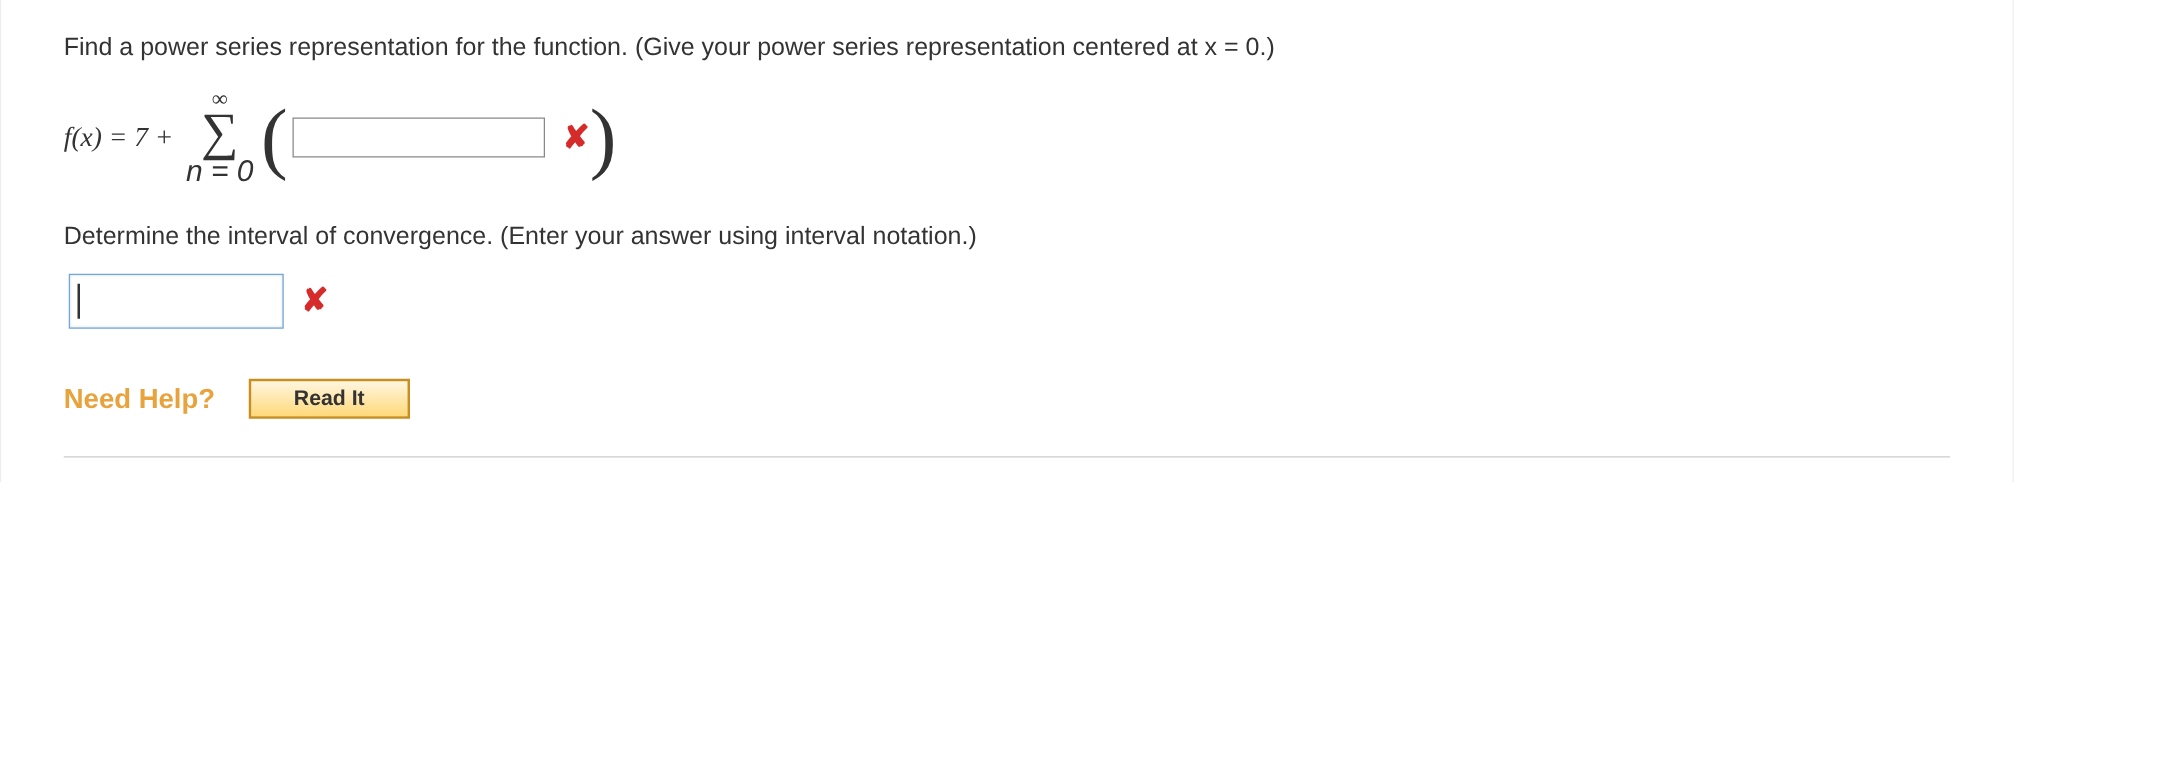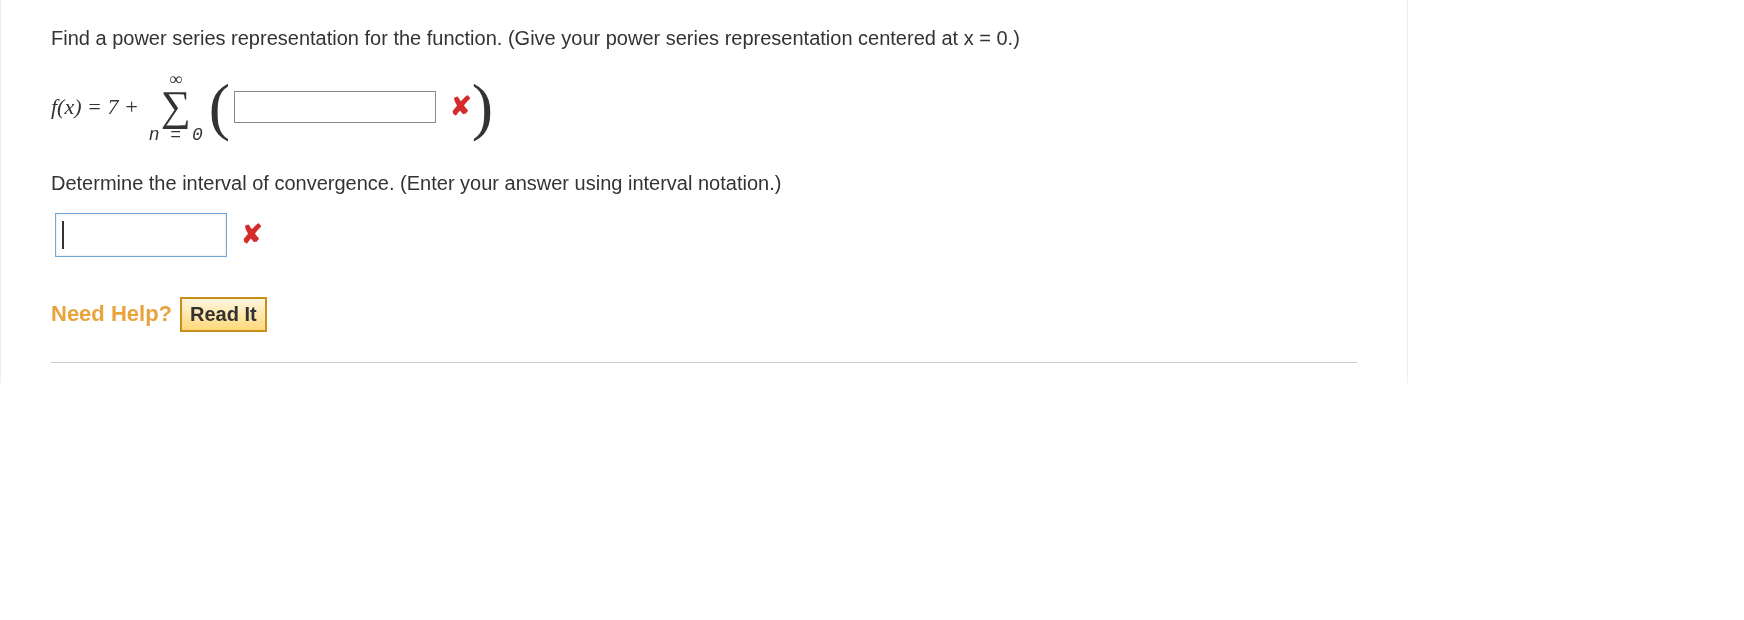--- a/index.html
+++ b/index.html
@@ -8,21 +8,21 @@
     font-family: Verdana, Arial, sans-serif;
     font-size: 20px;
     color: #333;
     background: #fff;
   }
   .container {
     padding: 24px 50px 20px 50px;
     border-left: 1px solid #eee;
     border-right: 1px solid #eee;
     margin-left: 0;
-    width: 1408px;
+    width: 1611px;
     box-sizing: border-box;
   }
   .prompt {
     margin-bottom: 18px;
     line-height: 1.4;
   }
   .func-def {
     margin: 0 0 18px 140px;
   }
   .math-i { font-style: italic; font-family: "Times New Roman", serif; font-size: 22px;}
@@ -49,21 +49,21 @@
   }
   .sigma-block {
     display: inline-flex;
     flex-direction: column;
     align-items: center;
     margin: 0 6px 0 10px;
     line-height: 1;
   }
   .sigma-block .top { font-family: "Times New Roman", serif; font-size: 18px; }
   .sigma-block .sig { font-family: "Times New Roman", serif; font-size: 42px; line-height: 0.9; }
-  .sigma-block .bot { font-family: Liberation Mono, monospace; font-size: 18px; font-style: italic; text-align: center; }
+  .sigma-block .bot { font-family: Liberation Sans, sans-serif; font-size: 24px; font-style: italic; text-align: center; }
 
   .big-paren {
     font-family: "Times New Roman", serif;
     font-size: 64px;
     line-height: 0.8;
     font-weight: 300;
   }
 
   .answer-box {
     display: inline-block;
@@ -102,32 +102,32 @@
 
   .interval-row {
     display: flex;
     align-items: center;
     margin-bottom: 40px;
   }
 
   .need-help-row {
     display: flex;
     align-items: center;
-    gap: 8px;
+    gap: 27px;
     margin-bottom: 30px;
   }
   .need-help-label {
     color: #e8a33d;
     font-weight: bold;
     font-size: 22px;
   }
   .read-it-btn {
     display: inline-block;
-    padding: 4px 8px;
-    font-size: 20px;
+    padding: 4px 34px;
+    font-size: 17px;
     font-family: Verdana, Arial, sans-serif;
     color: #333;
     font-weight: bold;
     background: linear-gradient(#fff6e0, #ffd97a);
     border: 2px solid #c98f1e;
     cursor: pointer;
   }
 
   hr.sep {
     border: none;

